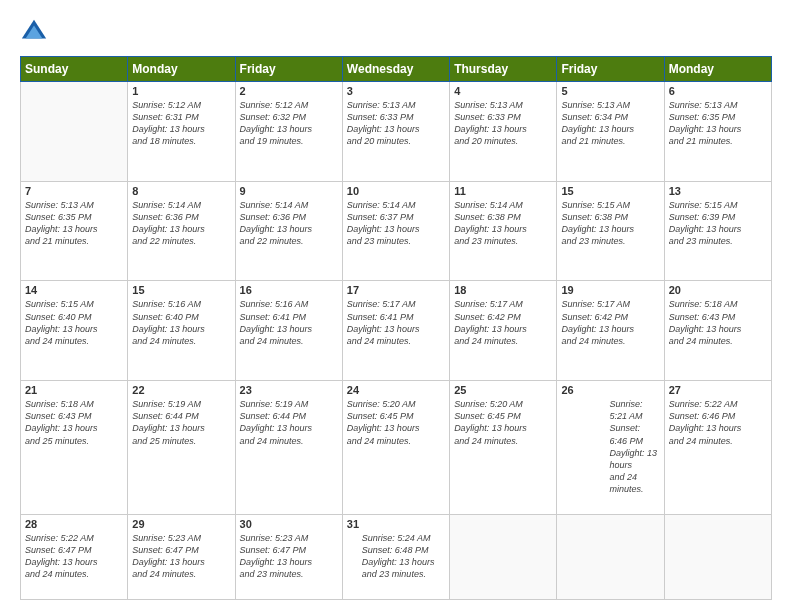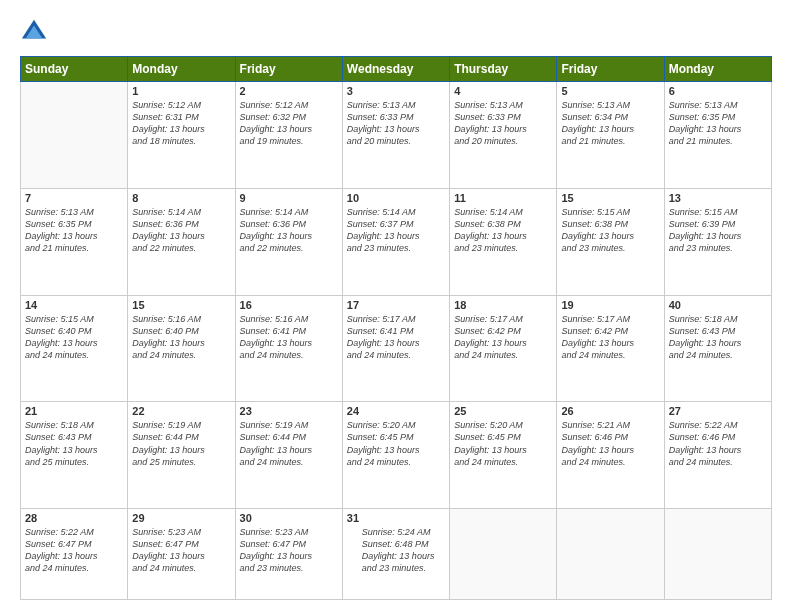--- a/index.html
+++ b/index.html
@@ -271,21 +271,21 @@
 and 24 minutes.</div>
           </td>
           <td>
             <span class="day-num">19</span>
             <div class="day-info" style="white-space: pre-line;">Sunrise: 5:17 AM
 Sunset: 6:42 PM
 Daylight: 13 hours
 and 24 minutes.</div>
           </td>
           <td>
-            <span class="day-num">40</span>
+            <span class="day-num">20</span>
             <div class="day-info" style="white-space: pre-line;">Sunrise: 5:18 AM
 Sunset: 6:43 PM
 Daylight: 13 hours
 and 24 minutes.</div>
           </td>
         </tr>
         <tr>
           <td>
             <span class="day-num">21</span>
             <div class="day-info" style="white-space: pre-line;">Sunrise: 5:18 AM
@@ -316,21 +316,21 @@
           </td>
           <td>
             <span class="day-num">25</span>
             <div class="day-info" style="white-space: pre-line;">Sunrise: 5:20 AM
 Sunset: 6:45 PM
 Daylight: 13 hours
 and 24 minutes.</div>
           </td>
           <td>
             <span class="day-num">26</span>
-            <div class="day-info" style="white-space: pre-line;">Sunrise: 5:21 AM
+            <div class="day-info" style="white-space: pre-line; margin-left: 48px;">Sunrise: 5:21 AM
 Sunset: 6:46 PM
 Daylight: 13 hours
 and 24 minutes.</div>
           </td>
           <td>
             <span class="day-num">27</span>
             <div class="day-info" style="white-space: pre-line;">Sunrise: 5:22 AM
 Sunset: 6:46 PM
 Daylight: 13 hours
 and 24 minutes.</div>

